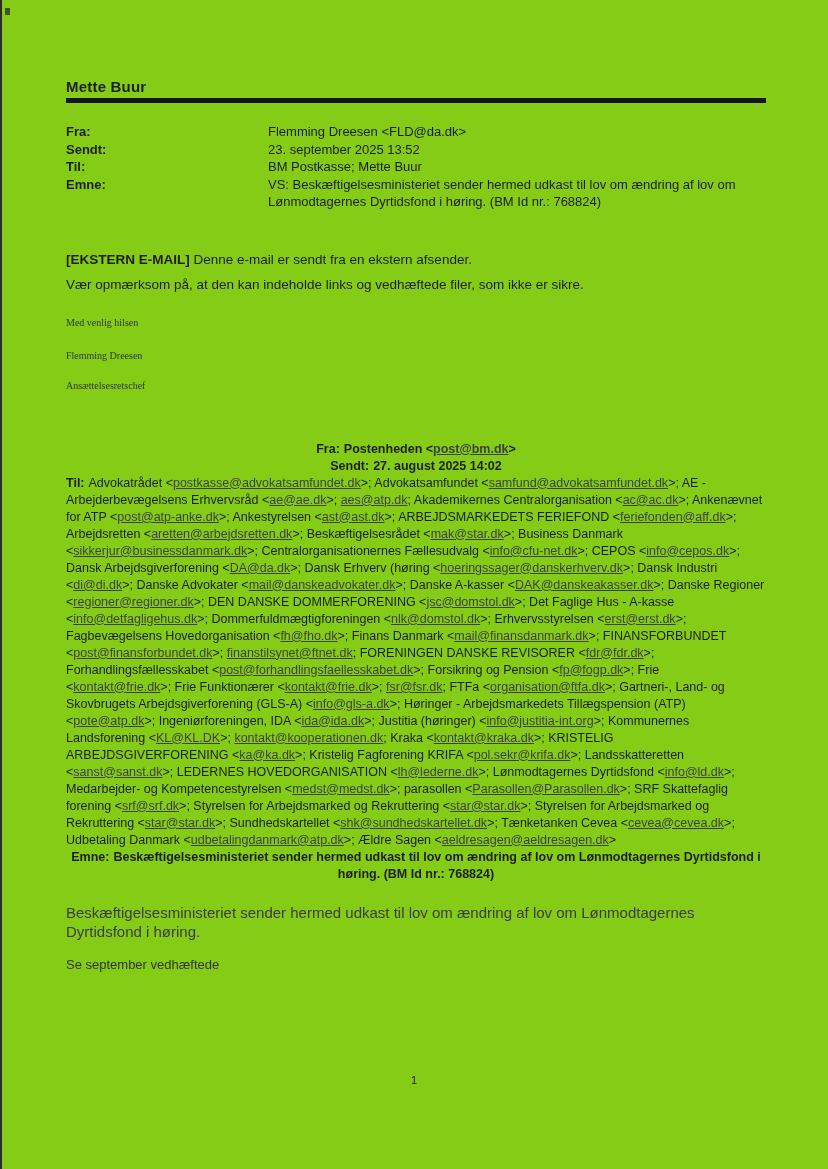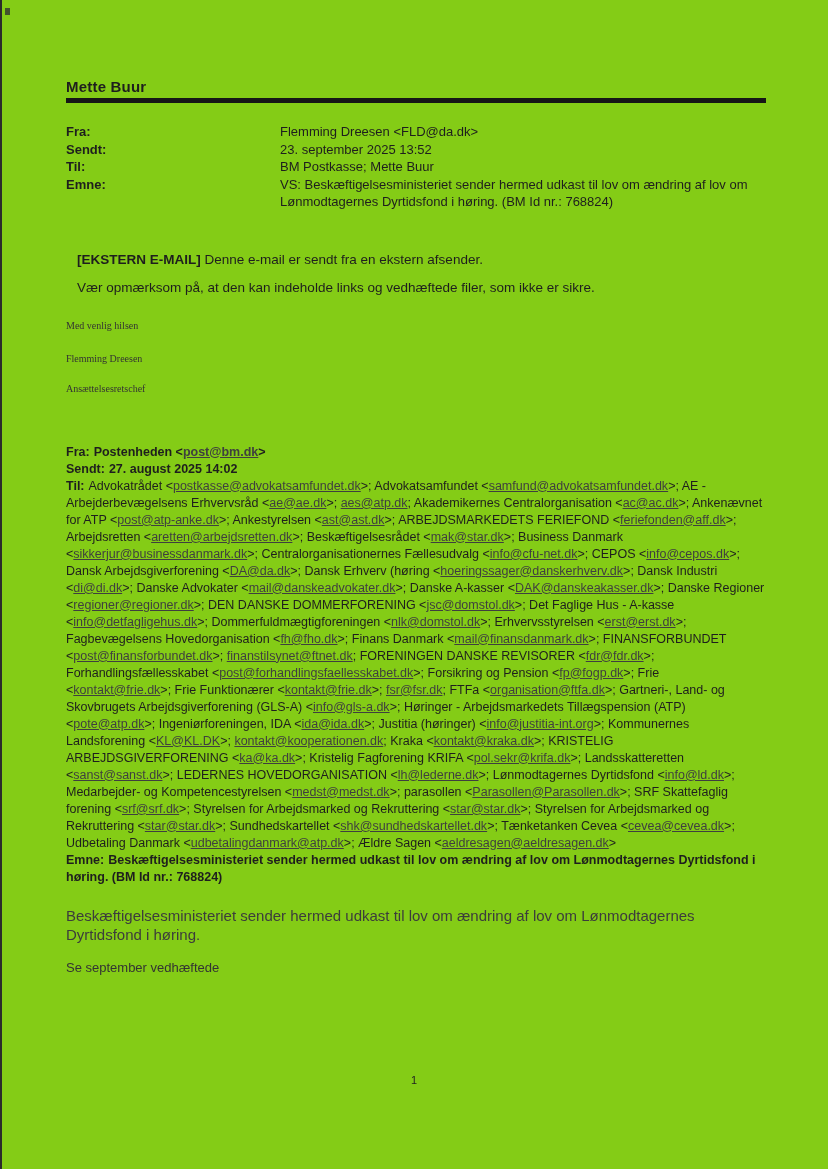--- a/index.html
+++ b/index.html
@@ -13,37 +13,37 @@
   .scan-speck { position:absolute; left:5px; top:8px; width:5px; height:7px; background:#333; opacity:.8; }
 
   .content { position:absolute; left:66px; top:78px; width:700px; }
 
   .doc-name { font-size:15px; font-weight:700; margin:0; letter-spacing:.2px; }
   .rule { height:5px; background:#161616; margin-top:3px; }
 
   .header1 { margin-top:20px; font-size:13px; line-height:17.5px; }
   .hrow { display:flex; }
   .hlabel { flex:0 0 202px; font-weight:700; }
-  .hvalue { flex:1;margin-left:12px; }
+  .hvalue { flex:1; }
 
   .notice { margin-top:40px; font-size:13.5px; line-height:17px; }
-  .notice p { margin:11px; }
+  .notice p { margin:0; }
   .notice p + p { margin-top:8px; }
   .bold { font-weight:700; }
 
   .serif-msg { margin-top:27px; font-family:"Liberation Serif", serif; font-size:14.5px; color:#222; }
   .sig { font-family:"Liberation Serif", serif; font-size:10px; color:#333; margin:0; }
   .greeting { margin-top:24px; }
   .sig-name { margin-top:22px; }
   .sig-title { margin-top:19px; }
 
   .header2 { margin-top:50px; font-size:12.5px; line-height:17px; }
   .header2 p { margin:0; }
   .h2label { font-weight:700; margin-right:4px; }
-  .bold2 { font-weight:700; }
+  .bold2 { font-weight:700;text-align:center; }
   .doc-link { text-decoration:underline; color:#3f3f3f; }
 
   .body2-msg { margin-top:20px; font-size:15px; line-height:19px; color:#3c3c3c; }
   .closing { margin-top:16px; font-size:13px; color:#333; }
 
   .page-num { position:absolute; top:1074px; left:0; width:100%; text-align:center; font-size:11px; color:#222; }
 </style>
 </head>
 <body>
 

